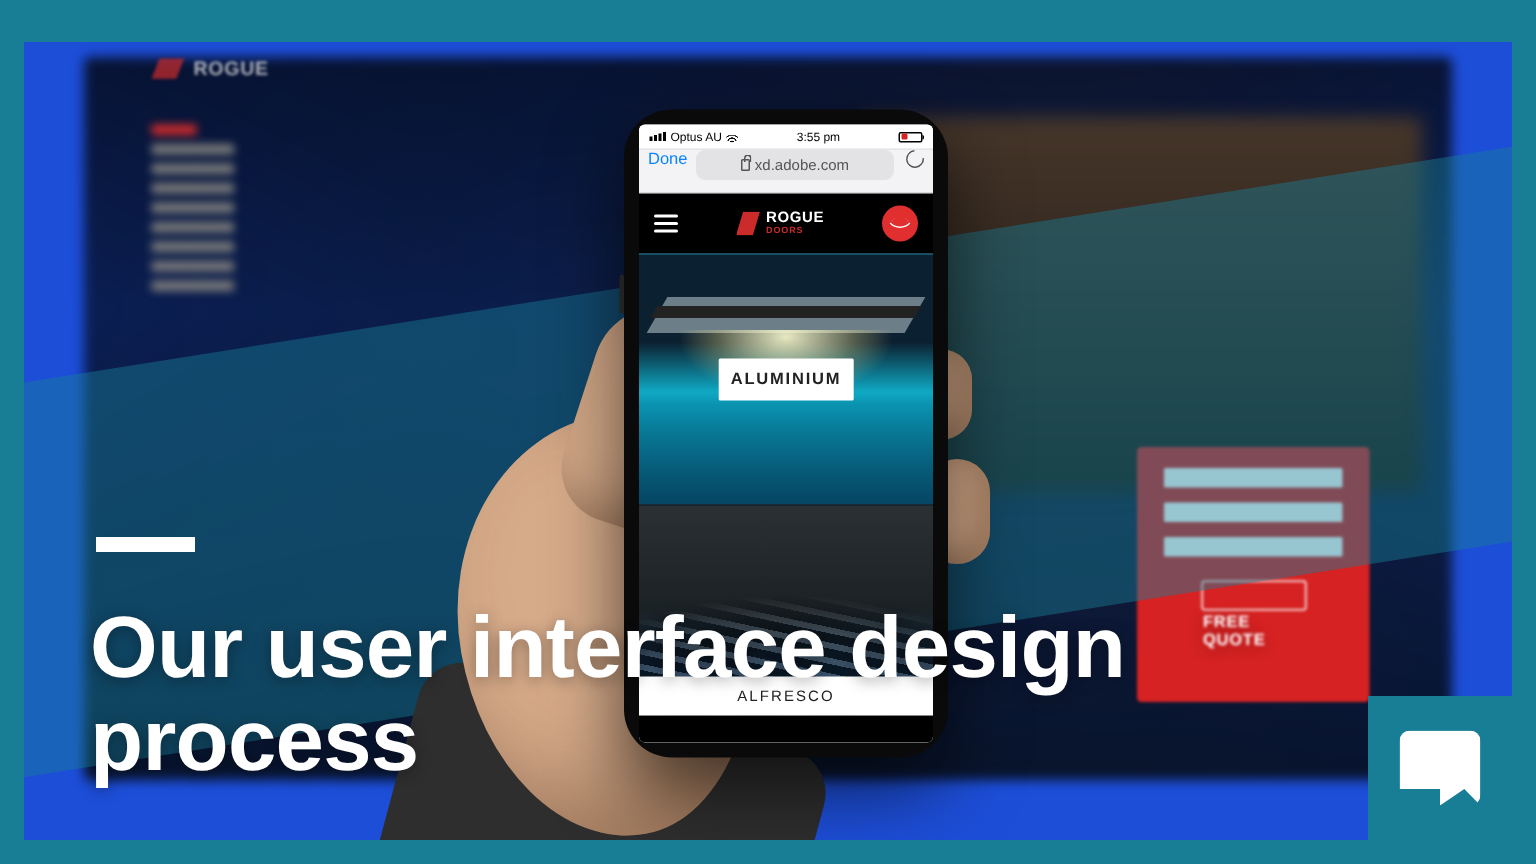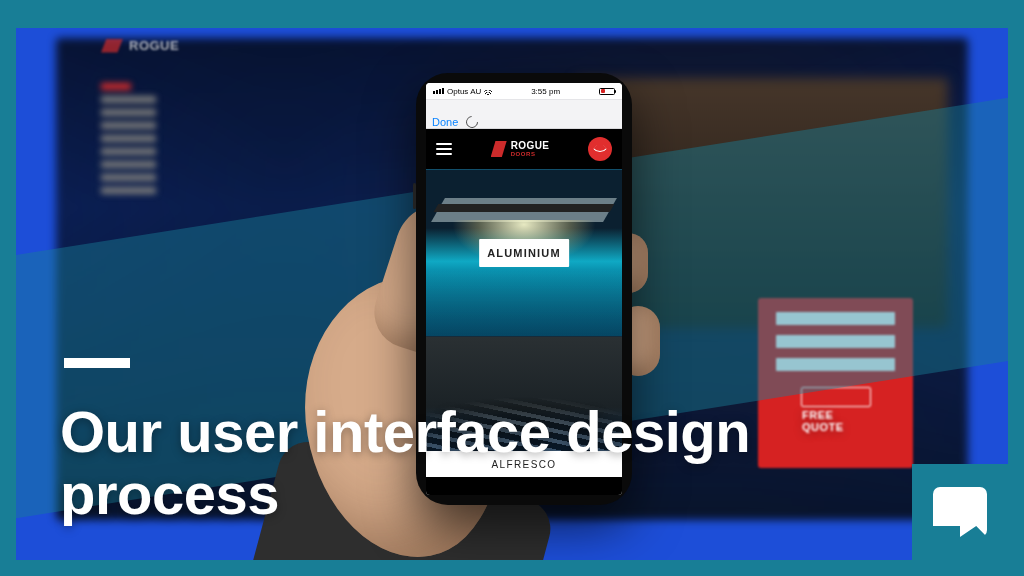--- a/index.html
+++ b/index.html
@@ -186,21 +186,21 @@
   }
   .status-right { display: flex; gap: 3px; align-items: center; }
   .battery-icon {
     width: 16px; height: 7px; border: 1px solid #000; border-radius: 1.5px; position: relative;
   }
   .battery-icon::after { content:""; position:absolute; right:-2px; top:1.5px; width:1.5px; height:3px; background:#000; border-radius:0 1px 1px 0; }
   .battery-fill { position:absolute; left:0.5px; top:0.5px; bottom:0.5px; width:30%; background:#d62222; border-radius:1px; }
 
   .safari-bar {
     height: 30px; background: #f3f3f5; border-top:1px solid #e5e5e8; border-bottom:1px solid #d9d9dc;
-    display:flex; align-items:flex-end; padding: 0 6px; gap:6px;
+    display:flex; align-items:flex-start; padding: 0 6px; gap:6px;
   }
   .safari-done { color:#0a84ff; font-size:11px; }
   .url-pill {
     flex:1; height:20px; background:#e3e3e6; border-radius:6px;
     display:flex; align-items:center; justify-content:center; gap:3px;
     font-size:10px; color:#555;
   }
   .lock-icon { width:6px; height:8px; border:1px solid #555; border-radius:1px; position:relative; }
   .lock-icon::before { content:""; position:absolute; left:0.5px; top:-4px; width:3px; height:4px; border:1px solid #555; border-bottom:none; border-radius:3px 3px 0 0; }
   .reload-icon {
@@ -366,20 +366,24 @@
           <div>3:55 pm</div>
           <div class="status-right">
             <span class="battery-icon">
                 <span class="battery-fill"></span>
               </span>
           </div>
         </div>
 
         <div class="safari-bar">
           <span class="safari-done">Done</span>
+          <div class="url-pill">
+            <span class="lock-icon"></span>
+            <span>xd.adobe.com</span>
+          </div>
           <span class="reload-icon"></span>
         </div>
 
         <div class="site-header">
           <div class="burger">
               <i></i>
               <i></i>
               <i></i>
             </div>
           <div class="brand">

